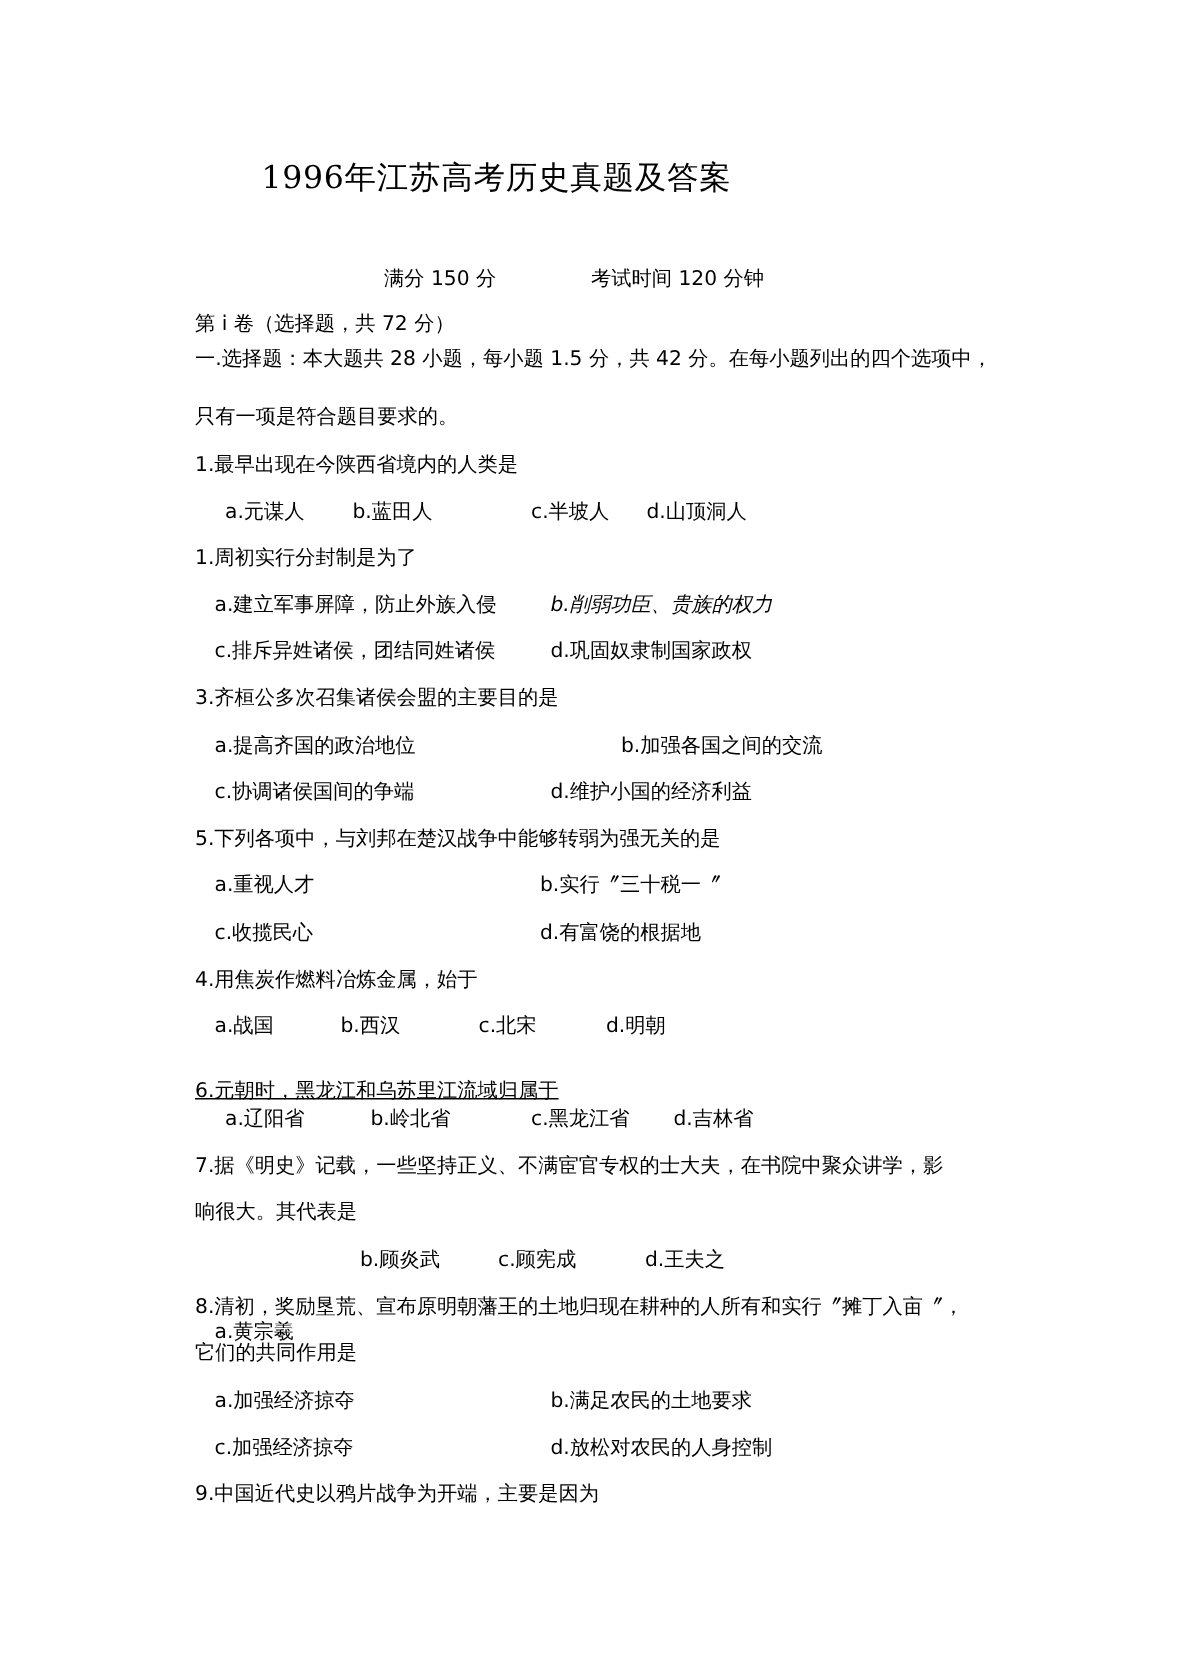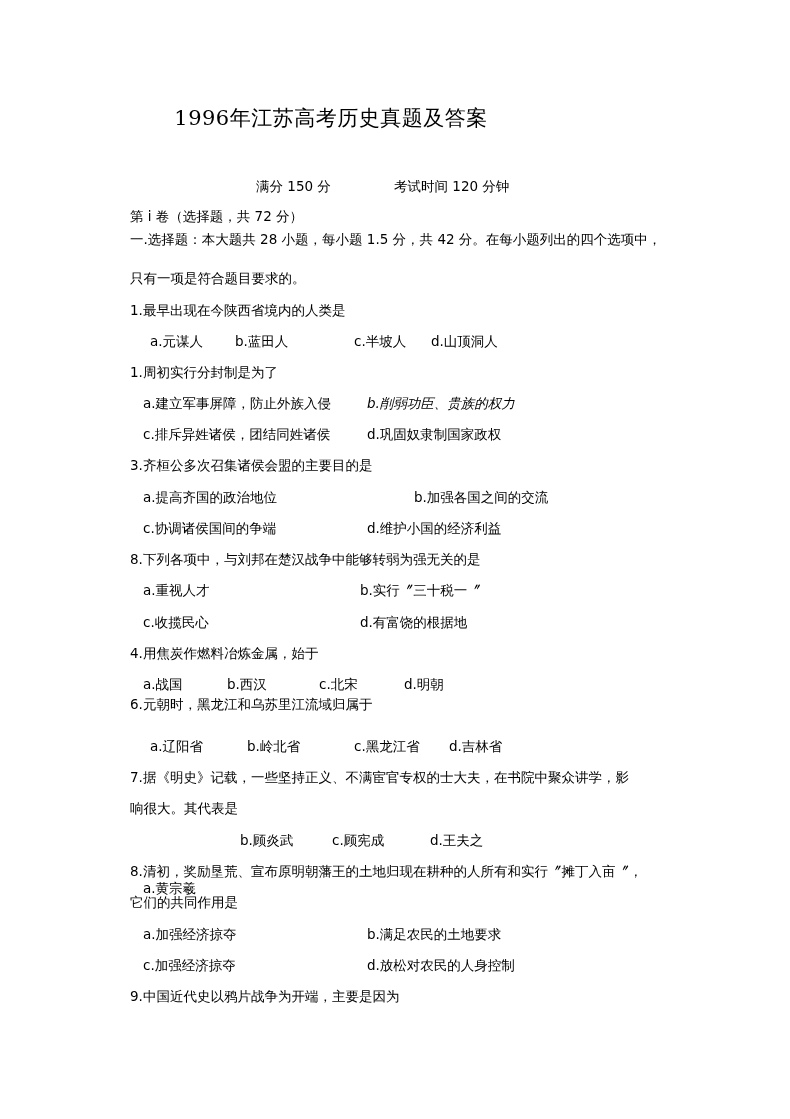--- a/index.html
+++ b/index.html
@@ -34,33 +34,33 @@
   <div class="opt" style="top:393px;left:367px;font-style:italic;">b.削弱功臣、贵族的权力</div>
   <div class="opt" style="top:424px;left:143px;">c.排斥异姓诸侯，团结同姓诸侯</div>
   <div class="opt" style="top:424px;left:367px;">d.巩固奴隶制国家政权</div>
 
   <div class="line" style="top:455px;">3.齐桓公多次召集诸侯会盟的主要目的是</div>
   <div class="opt" style="top:487px;left:143px;">a.提高齐国的政治地位</div>
   <div class="opt" style="top:487px;left:367px;margin-left:47px;">b.加强各国之间的交流</div>
   <div class="opt" style="top:518px;left:143px;">c.协调诸侯国间的争端</div>
   <div class="opt" style="top:518px;left:367px;">d.维护小国的经济利益</div>
 
-  <div class="line" style="top:549px;">8.下列各项中，与刘邦在楚汉战争中能够转弱为强无关的是</div>
+  <div class="line" style="top:549px;">5.下列各项中，与刘邦在楚汉战争中能够转弱为强无关的是</div>
   <div class="opt" style="top:580px;left:143px;">a.重视人才</div>
   <div class="opt" style="top:580px;left:360px;">b.实行〞三十税一〞</div>
   <div class="opt" style="top:612px;left:143px;">c.收揽民心</div>
   <div class="opt" style="top:612px;left:360px;">d.有富饶的根据地</div>
 
   <div class="line" style="top:643px;">4.用焦炭作燃料冶炼金属，始于</div>
   <div class="opt" style="top:674px;left:143px;">a.战国</div>
   <div class="opt" style="top:674px;left:227px;">b.西汉</div>
   <div class="opt" style="top:674px;left:319px;">c.北宋</div>
   <div class="opt" style="top:674px;left:404px;">d.明朝</div>
 
-  <div class="line" style="top:694px;">6.元朝时，黑龙江和乌苏里江流域归属于</div>
+  <div class="line" style="top:717px;text-decoration:underline;">6.元朝时，黑龙江和乌苏里江流域归属于</div>
   <div class="opt" style="top:736px;left:150px;">a.辽阳省</div>
   <div class="opt" style="top:736px;left:247px;">b.岭北省</div>
   <div class="opt" style="top:736px;left:354px;">c.黑龙江省</div>
   <div class="opt" style="top:736px;left:449px;">d.吉林省</div>
 
   <div class="line" style="top:767px;">7.据《明史》记载，一些坚持正义、不满宦官专权的士大夫，在书院中聚众讲学，影</div>
   <div class="line" style="top:798px;">响很大。其代表是</div>
   <div class="opt" style="top:830px;left:143px;margin-top:48px;">a.黄宗羲</div>
   <div class="opt" style="top:830px;left:240px;">b.顾炎武</div>
   <div class="opt" style="top:830px;left:332px;">c.顾宪成</div>

